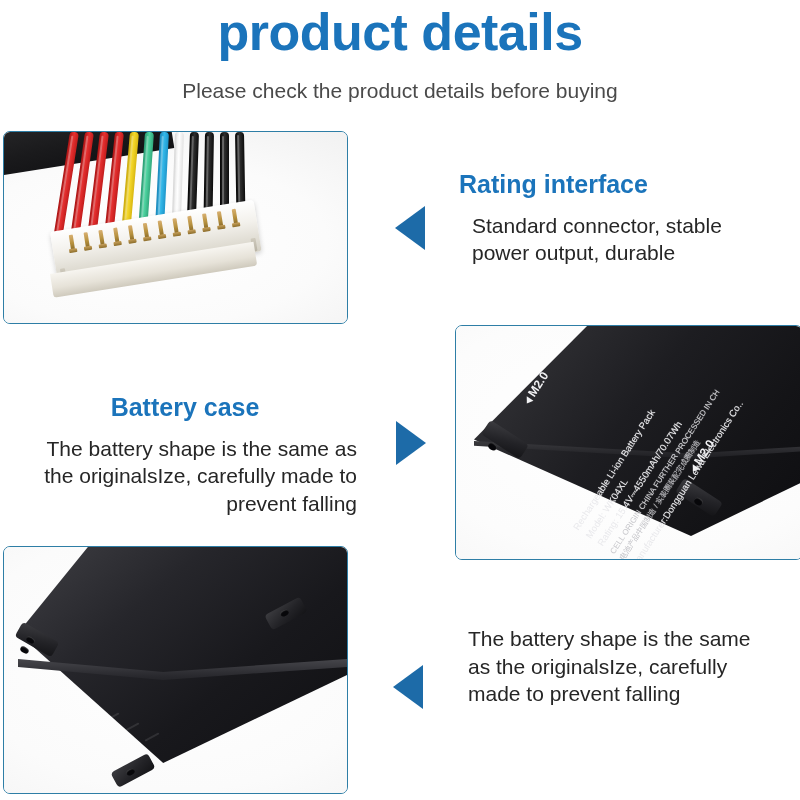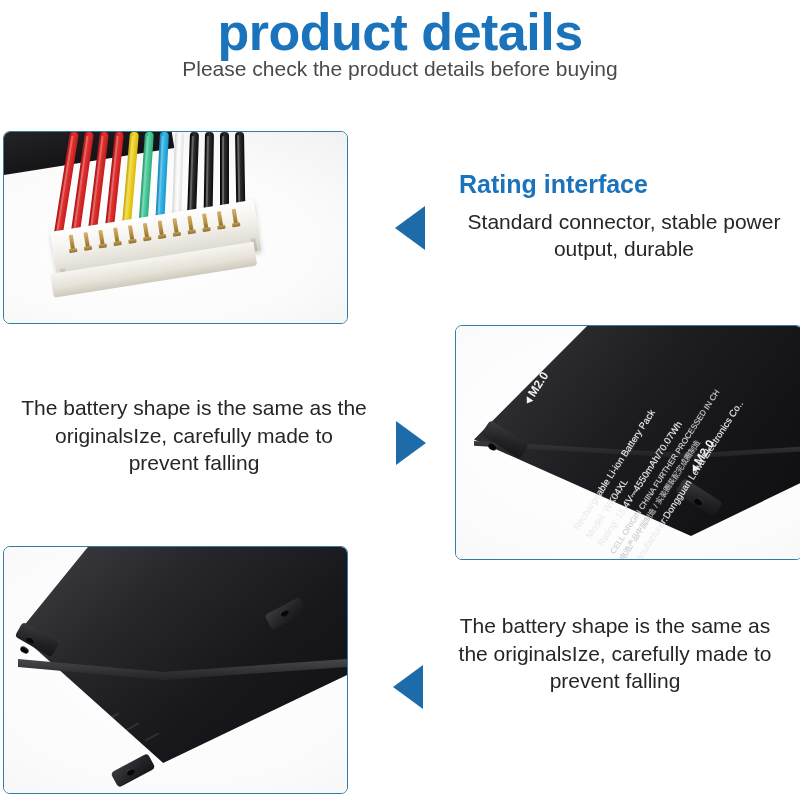--- a/index.html
+++ b/index.html
@@ -29,20 +29,21 @@
     font-weight: bold;
     color: #1b74bb;
     letter-spacing: -0.5px;
     line-height: 1.0;
     margin-top: 6px;
   }
   .header-subtitle {
     font-size: 21px;
     color: #4a4a4a;
     line-height: 1.0;
+    margin-top: 22px;
   }
 
   
   .panel {
     position: absolute;
     border: 1.5px solid #2e7ea6;
     border-radius: 7px;
     background: #ffffff;
     overflow: hidden;
     box-sizing: border-box;
@@ -215,22 +216,21 @@
     font-size: 25px;
     font-weight: bold;
     color: #1b74bb;
     line-height: 1.1;
     margin: 0 0 9px 0;
   }
   .block-body {
     font-size: 21px;
     color: #262626;
     line-height: 1.32;
-    margin: 0;
-    text-align: center;
+    margin: 13px;
   }
   #block-power { left: 459px; top: 171px; width: 330px; text-align: left; }
   #block-case  { left: 18px;  top: 394px; width: 352px; text-align: right; }
   #block-pcabs { left: 455px; top: 612px; width: 320px; text-align: left; }
   #block-case .block-title { text-align: center; padding-right: 18px; }
 </style>
 </head>
 <body>
 
 <div class="header">
@@ -328,20 +328,21 @@
       <div class="label-line" style="position:relative;font-size:8px;margin-bottom:2.5px;color:#c9c9cd;">CELL ORIGIN CHINA FURTHER PROCESSED IN CH</div>
       <div class="label-line" style="position:relative;font-size:7.5px;margin-bottom:2.5px;color:#bdbdc2;">电池产品中国制造 / 实装圈装配完成圈制造</div>
       <div class="label-line" style="position:relative;font-size:9.5px;">Manufacturer:Dongguan Lewa Electronics Co..</div>
     </div>
   </div>
 </div>
 
 <div class="arrow arrow-right" id="arrow-case" style="left:396px; top:421px;"></div>
 
 <div class="block" id="block-case">
+  <div class="block-title">Battery case</div>
   <div class="block-body">The battery shape is the same as the originalsIze, carefully made to prevent falling</div>
 </div>
 
 <div class="panel" id="panel-case">
   <div class="photo">
     <div class="case-backdrop"></div>
 
     <div class="case-top" style="left:14px; top:-44px; width:330px; height:260px;
                 clip-path: polygon(32% 0%, 100% 0%, 100% 66%, 44% 100%, 0% 50%);"></div>
 

